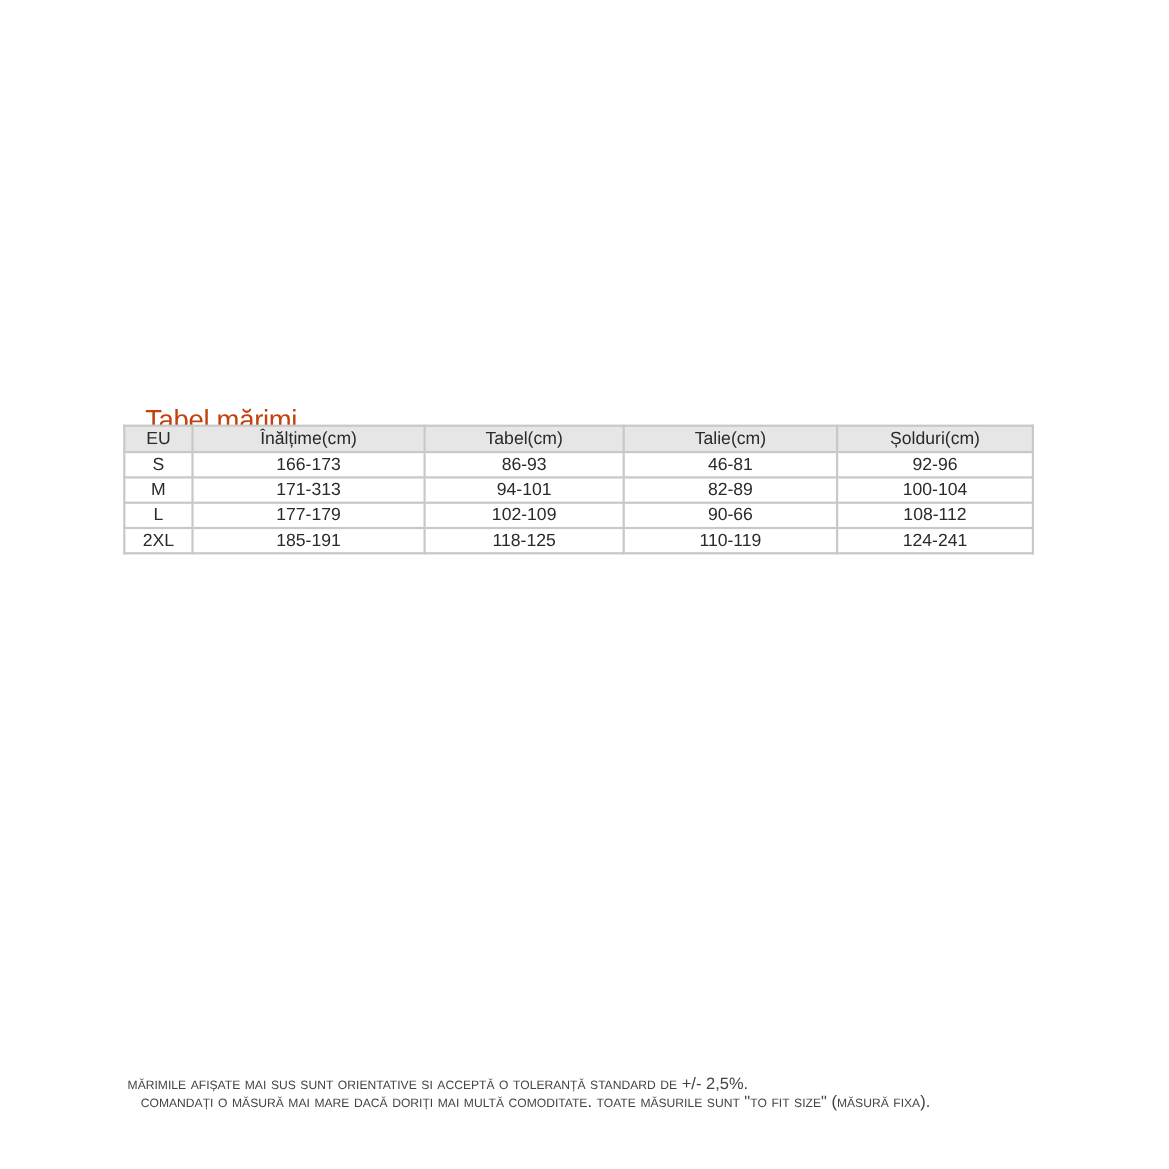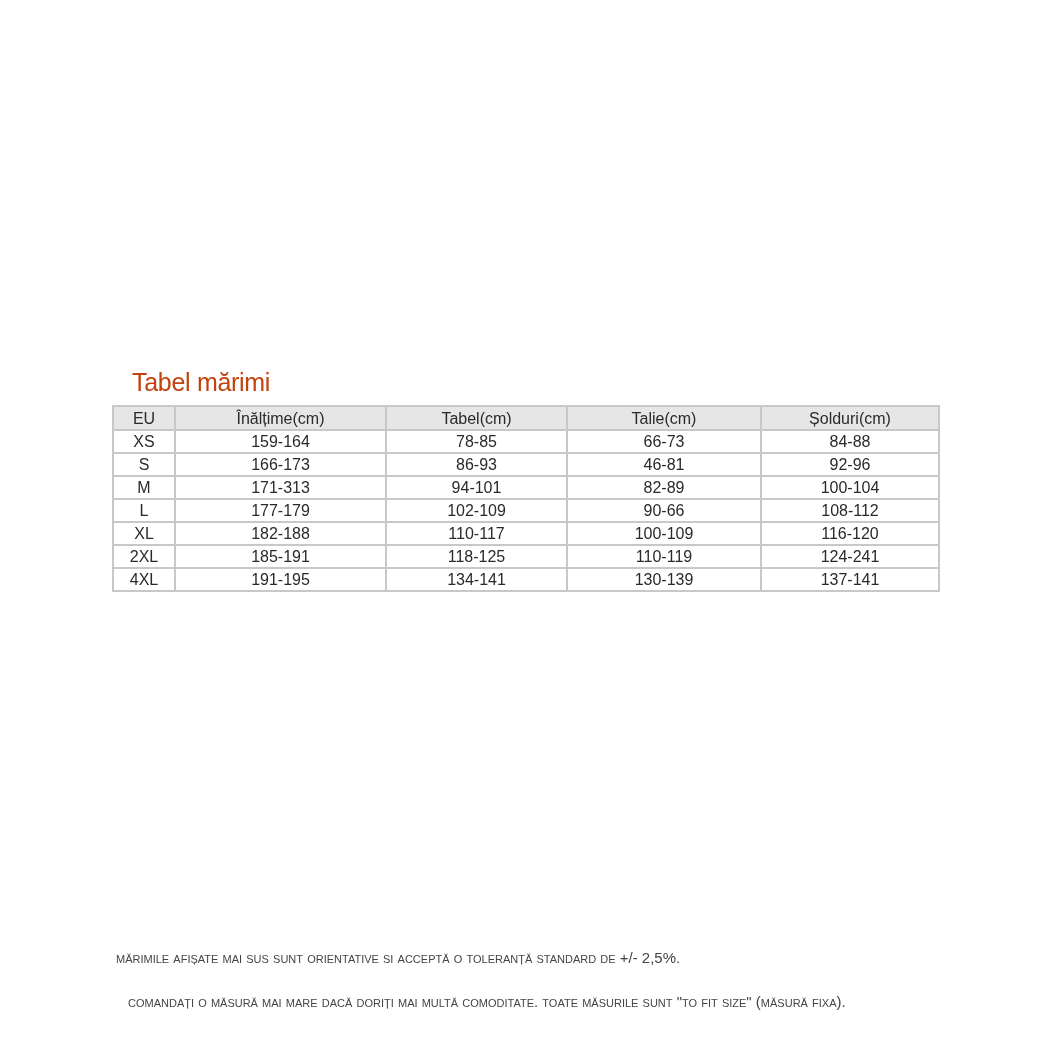--- a/index.html
+++ b/index.html
@@ -21,21 +21,21 @@
       top: 352px;
       font-size: 25px;
       color: #c2410c;
       letter-spacing: -0.3px;
       margin: 16px;
       font-weight: normal;
     }
     table.sizes {
       position: absolute;
       left: 112px;
-      top: 405px;
+      top: 386px;
       border-collapse: collapse;
       font-size: 16px;
       color: #2a2a2a;
     }
     table.sizes th, table.sizes td {
       border: 2px solid #c8c8c8;
       text-align: center;
       padding: 0;
       height: 21px;
       line-height: 21px;
@@ -54,21 +54,21 @@
       position: absolute;
       left: 116px;
       font-size: 15px;
       color: #444444;
       font-variant: small-caps;
       text-transform: lowercase;
       margin: 0;
       line-height: 27px;
       width: 840px;
     }
-    .note1 { top: 944px; }
+    .note1 { top: 972px; }
     .note2 { top: 988px; margin-left: 12px; }
   </style>
 </head>
 <body>
 
 <h1 class="title">Tabel mărimi</h1>
 
 <table class="sizes">
   <colgroup>
     <col class="c-eu">
@@ -81,27 +81,20 @@
     <tr>
       <th>EU</th>
       <th>Înălțime(cm)</th>
       <th>Tabel(cm)</th>
       <th>Talie(cm)</th>
       <th>Șolduri(cm)</th>
     </tr>
   </thead>
   <tbody>
     <tr>
-      <td>XS</td>
-      <td>159-164</td>
-      <td>78-85</td>
-      <td>66-73</td>
-      <td>84-88</td>
-    </tr>
-    <tr>
       <td>S</td>
       <td>166-173</td>
       <td>86-93</td>
       <td>46-81</td>
       <td>92-96</td>
     </tr>
     <tr>
       <td>M</td>
       <td>171-313</td>
       <td>94-101</td>
@@ -109,37 +102,23 @@
       <td>100-104</td>
     </tr>
     <tr>
       <td>L</td>
       <td>177-179</td>
       <td>102-109</td>
       <td>90-66</td>
       <td>108-112</td>
     </tr>
     <tr>
-      <td>XL</td>
-      <td>182-188</td>
-      <td>110-117</td>
-      <td>100-109</td>
-      <td>116-120</td>
-    </tr>
-    <tr>
       <td>2XL</td>
       <td>185-191</td>
       <td>118-125</td>
       <td>110-119</td>
       <td>124-241</td>
-    </tr>
-    <tr>
-      <td>4XL</td>
-      <td>191-195</td>
-      <td>134-141</td>
-      <td>130-139</td>
-      <td>137-141</td>
     </tr>
   </tbody>
 </table>
 
 <p class="note note1">Mărimile afișate mai sus sunt orientative si acceptă o toleranță standard de +/- 2,5%.</p>
 <p class="note note2">Comandați o măsură mai mare dacă doriți mai multă comoditate. Toate măsurile sunt "to fit size" (măsură fixa).</p>
 
 </body></html>

